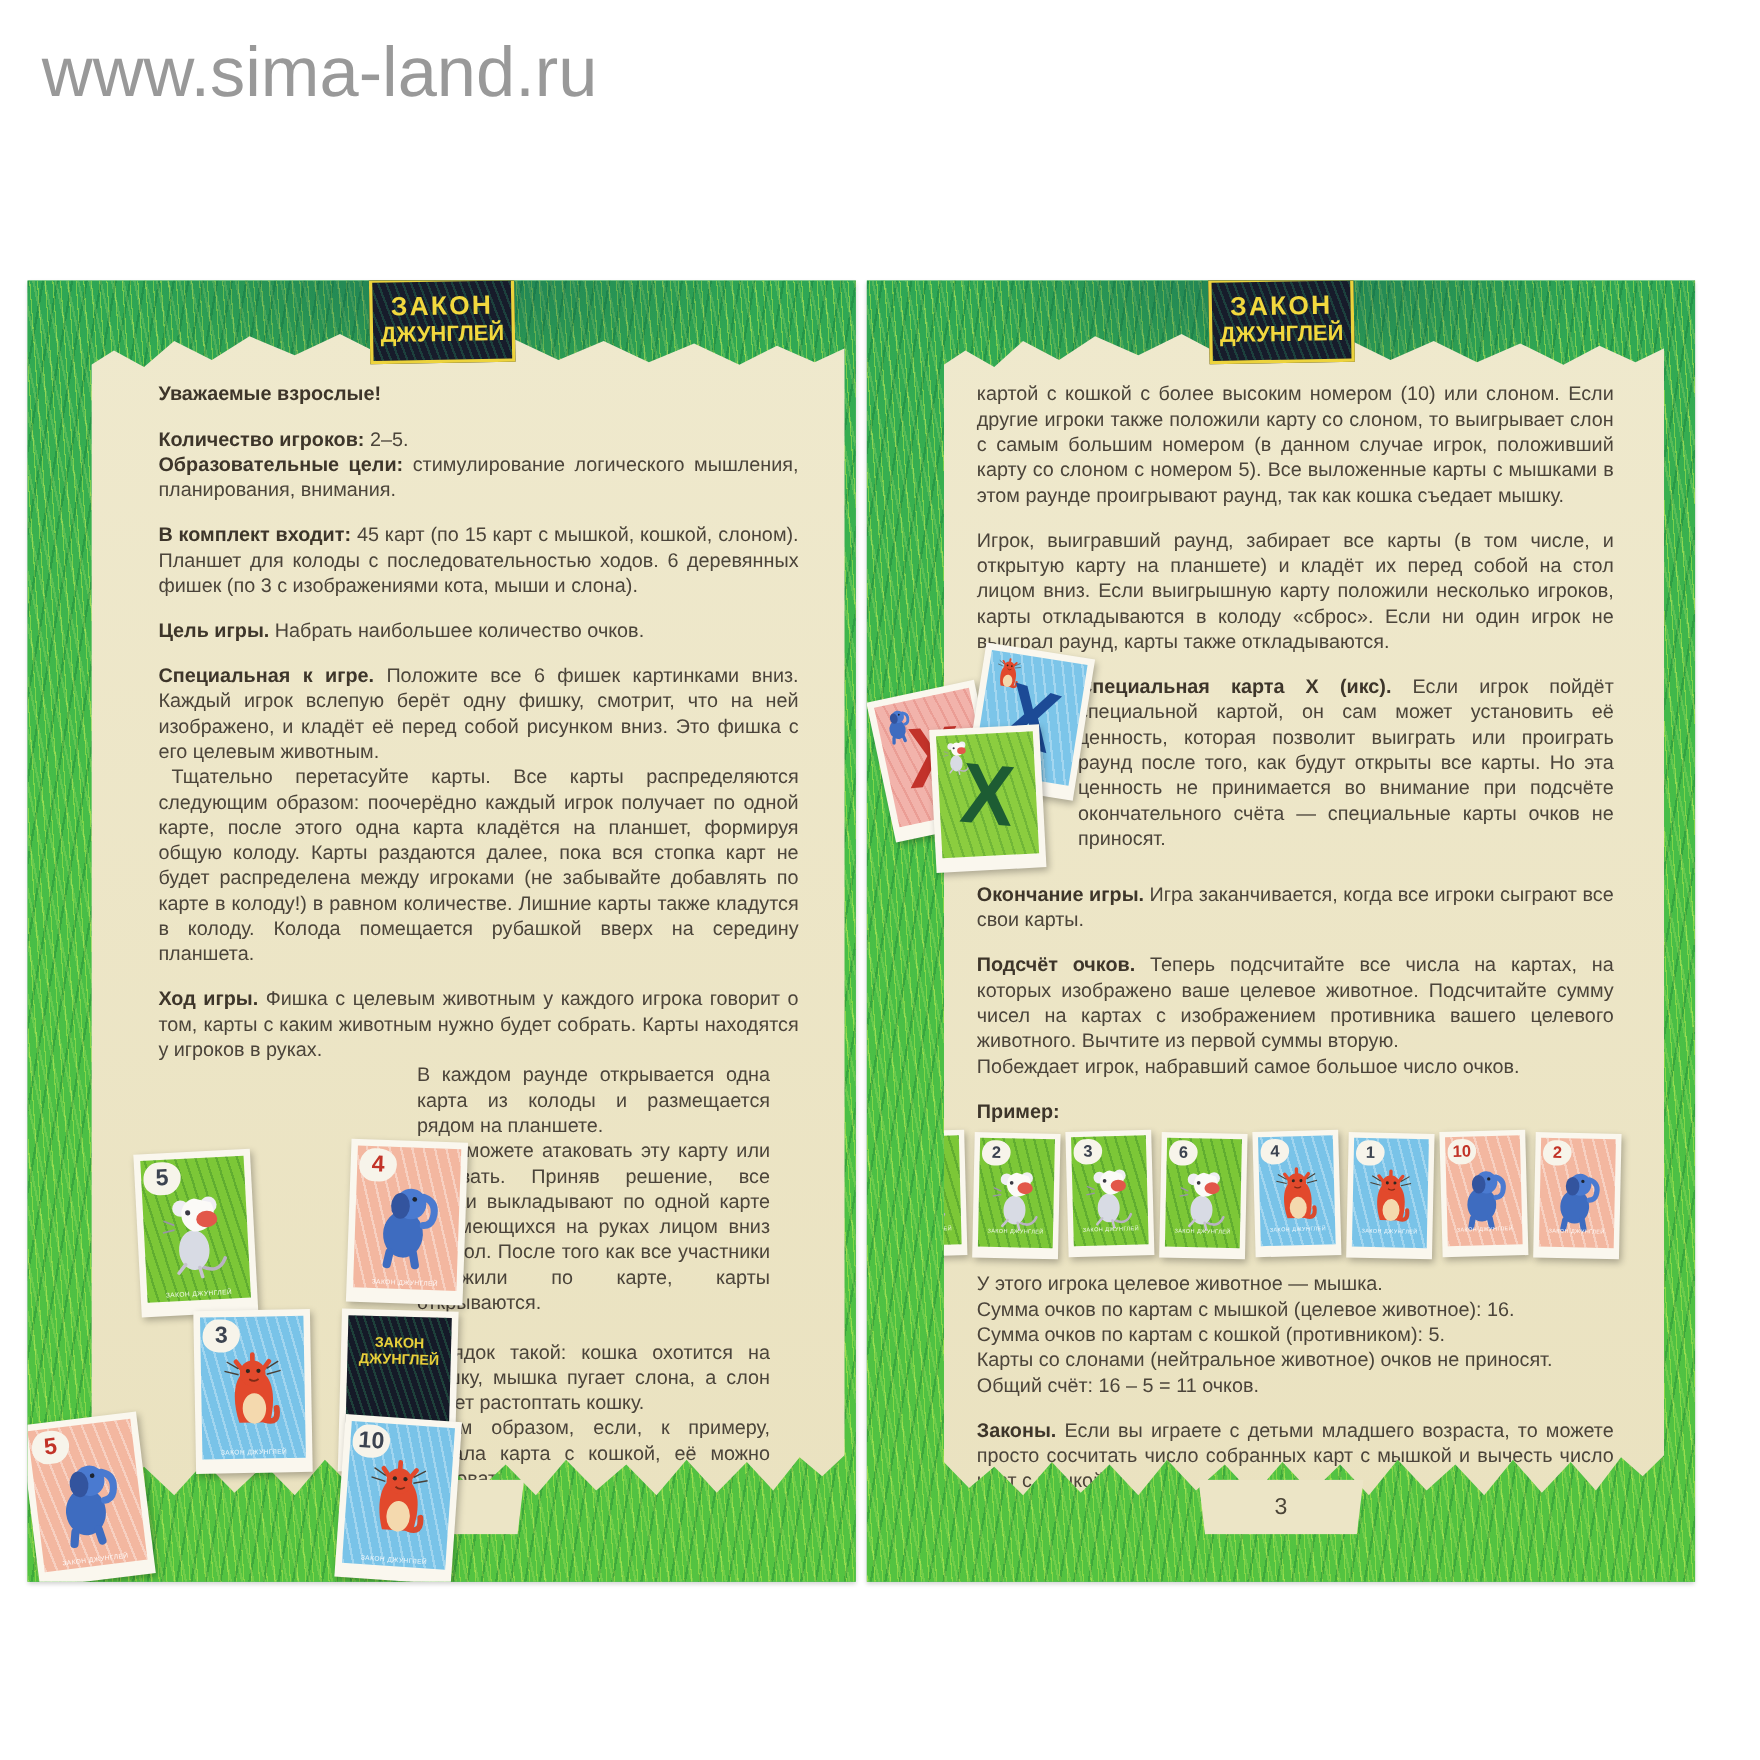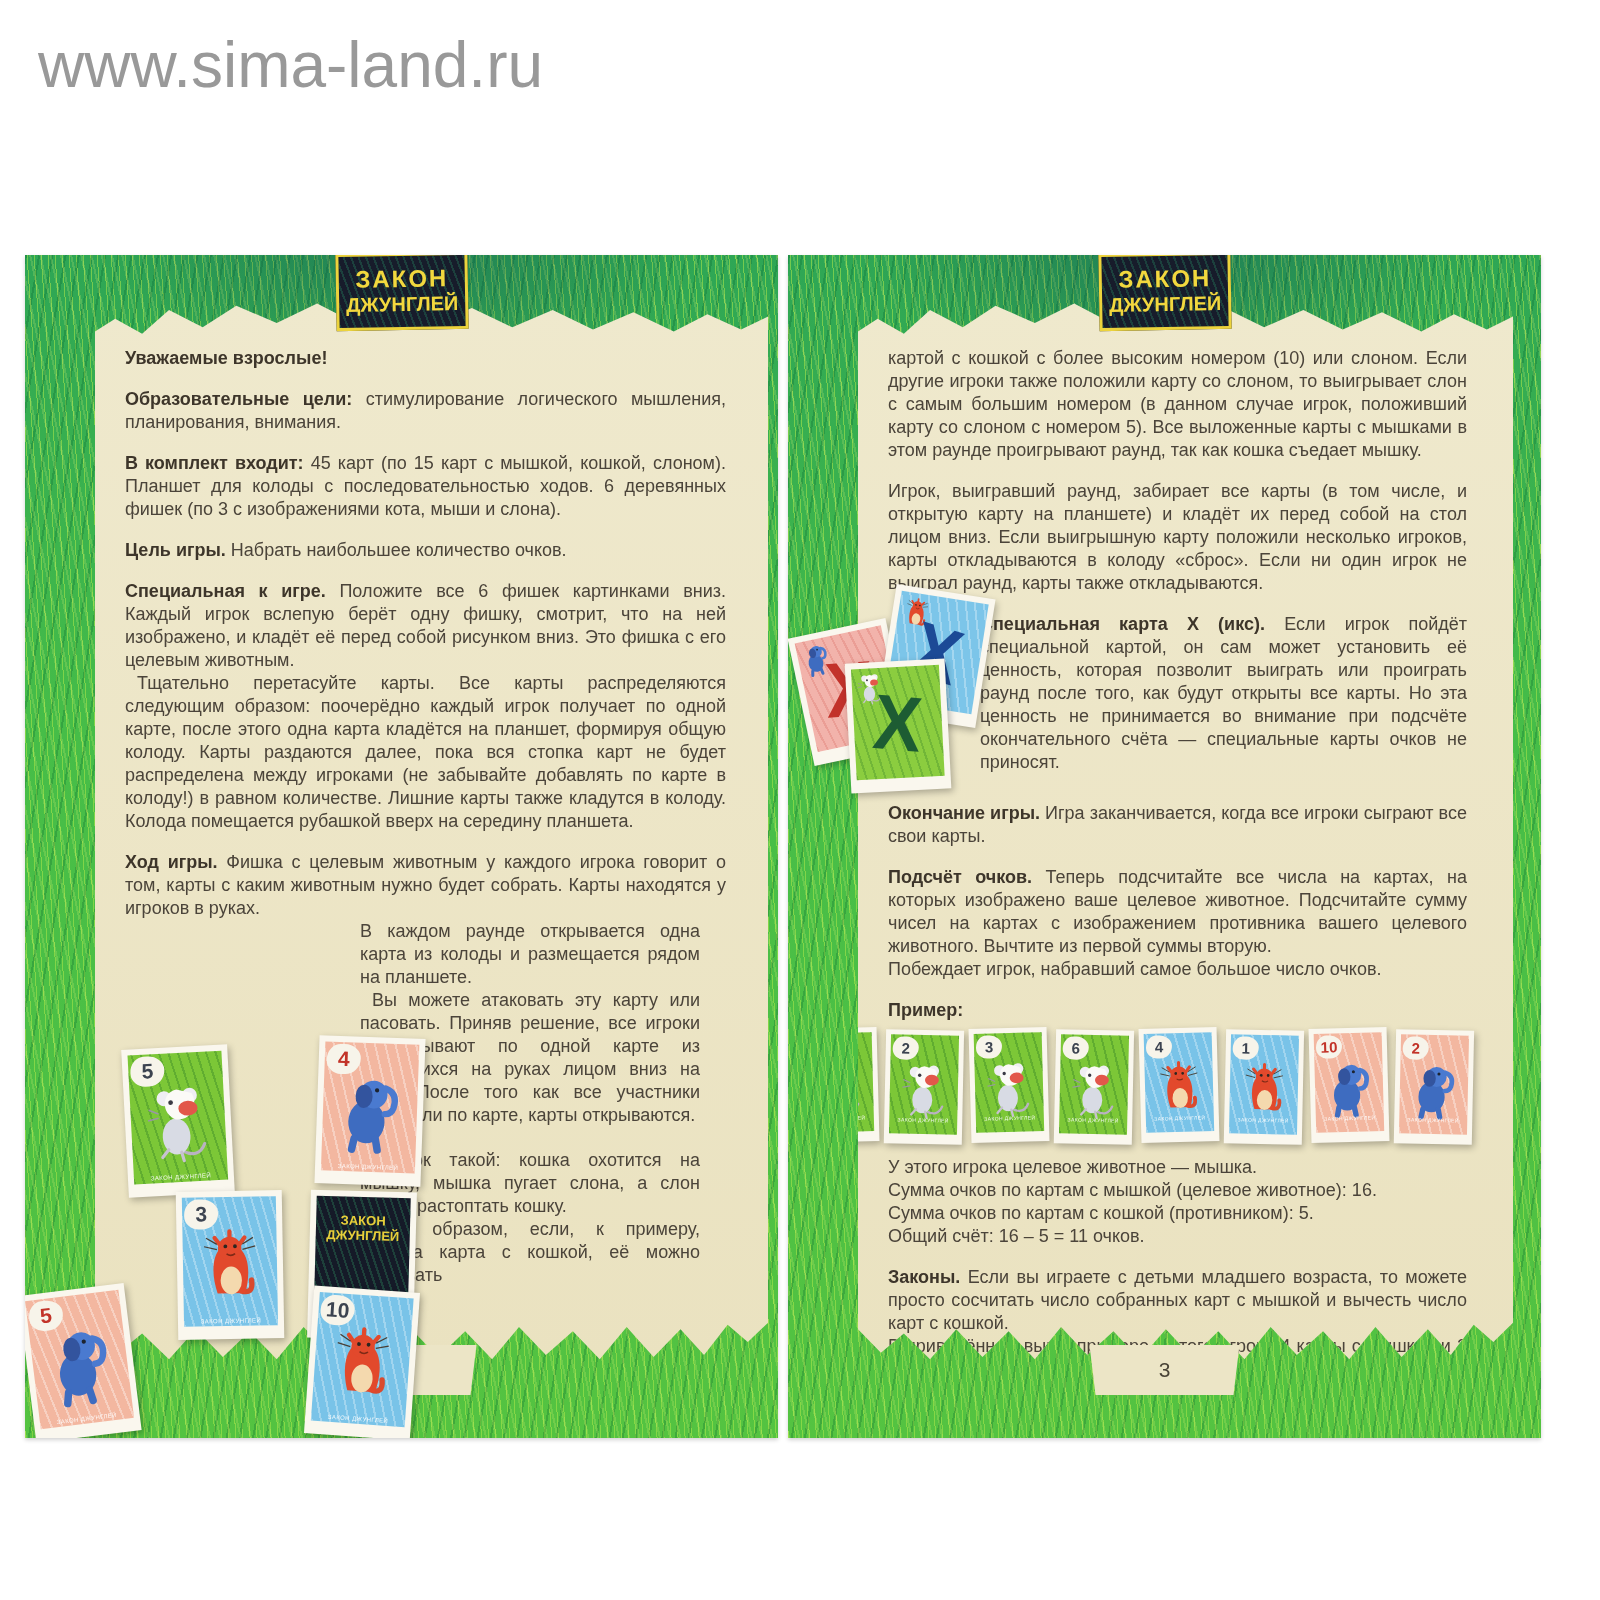--- a/index.html
+++ b/index.html
@@ -20,21 +20,21 @@
       repeating-linear-gradient(78deg,  rgba(255,255,120,.17) 0 2px, transparent 2px 10px),
       repeating-linear-gradient(100deg, rgba(0,90,40,.25)     0 2px, transparent 2px 13px),
       repeating-linear-gradient(86deg,  rgba(175,232,74,.55)  0 1px, transparent 1px 7px),
       linear-gradient(180deg, #2ea655, #46bd48 40%, #54c341);
   }
 
   
   .paper { position:absolute; top:40px; height:1075px; background:linear-gradient(180deg,#efe9cd,#eae2c0);
     clip-path: polygon(0% 3.4%, 3% 2.2%, 7% 3.6%, 11% 1.4%, 16% 3%, 21% 1%, 27% 2.6%, 33% 0.8%, 38% 2.4%, 44% 1%, 50% 2.8%, 56% 1.2%, 62% 3%, 68% 1.4%, 74% 3.2%, 80% 1.6%, 86% 3.4%, 91% 1.8%, 96% 3.2%, 100% 2%,
       100% 95.6%, 97% 97.4%, 94% 95.8%, 90.5% 98.6%, 87% 96.2%, 83% 98.8%, 79% 96%, 75% 99%, 71% 96.4%, 67% 98.6%, 63% 96%, 59% 99%, 55% 96.4%, 51% 98.8%, 47% 96.2%, 43% 99%, 39% 96.4%, 35% 98.6%, 31% 96%, 27% 99%, 23% 96.4%, 19% 98.8%, 15% 96.2%, 11% 99%, 7% 96.6%, 3.5% 98.4%, 0% 96.2%); }
-  .page.left  .paper { left:70px; right:10px; }
+  .page.left  .paper { left:58px; right:10px;padding-left:31px; }
   .page.right .paper { left:70px; right:28px; }
 
   .content { padding:52px 42px 0 30px; color:#4b443a; font-size:18px; line-height:23px; text-align:justify; }
   .page.right .content { padding-right:46px; }
   .content p { margin:0 0 18px; }
   .content .tight p { margin:0; }
   .content .block { margin:0 0 18px; }
   b.head { font-weight:bold; color:#3d352a; }
   .indent { margin-left:48px; }
   .ti { text-indent:12px; }
@@ -127,20 +127,21 @@
 </head>
 <body>
 
 <div class="watermark">www.sima-land.ru</div>
 
 <div class="page left">
   <div class="paper">
     <div class="content">
       <p><b class="head">Уважаемые взрослые!</b></p>
       <div class="block tight">
+        <p><b class="head">Количество игроков:</b> <span>2–5.</span></p>
         <p><b class="head">Образовательные цели:</b> <span>стимулирование логического мышления, планирования, внимания.</span></p>
       </div>
       <p><b class="head">В комплект входит:</b> <span>45 карт (по 15 карт с мышкой, кошкой, слоном). Планшет для колоды с последовательностью ходов. 6 деревянных фишек (по 3 с изображениями кота, мыши и слона).</span></p>
       <p class="indent"><b class="head">Цель игры.</b> <span>Набрать наибольшее количество очков.</span></p>
       <div class="block tight">
         <p><b class="head">Специальная к игре.</b> <span>Положите все 6 фишек картинками вниз. Каждый игрок вслепую берёт одну фишку, смотрит, что на ней изображено, и кладёт её перед собой рисунком вниз. Это фишка с его целевым животным.</span></p>
         <p class="ti">Тщательно перетасуйте карты. Все карты распределяются следующим образом: поочерёдно каждый игрок получает по одной карте, после этого одна карта кладётся на планшет, формируя общую колоду. Карты раздаются далее, пока вся стопка карт не будет распределена между игроками (не забывайте добавлять по карте в колоду!) в равном количестве. Лишние карты также кладутся в колоду. Колода помещается рубашкой вверх на середину планшета.</p>
       </div>
       <p style="margin-bottom:0"><b class="head">Ход игры.</b> <span>Фишка с целевым животным у каждого игрока говорит о том, карты с каким животным нужно будет собрать. Карты находятся у игроков в руках.</span></p>
       <div class="flowrow">
@@ -422,20 +423,21 @@
                 </svg>
               </span>
               <span class="cfoot">ЗАКОН ДЖУНГЛЕЙ</span>
             </div>
           </div>
         </div>
       <div class="block lines">
         <p>У этого игрока целевое животное — мышка.</p>
         <p>Сумма очков по картам с мышкой (целевое животное): 16.</p>
         <p>Сумма очков по картам с кошкой (противником): 5.</p>
+        <p>Карты со слонами (нейтральное животное) очков не приносят.</p>
         <p>Общий счёт: 16 – 5 = 11 очков.</p>
       </div>
       <div class="block tight">
         <p><b class="head">Законы.</b> <span>Если вы играете с детьми младшего возраста, то можете просто сосчитать число собранных карт с мышкой и вычесть число карт с кошкой.</span></p>
         <p>В приведённом выше примере у этого игрока 4 карты с мышкой и 2 карты с кошкой. Общий счёт:  4 – 2 = 2 очка.</p>
       </div>
     </div>
   </div>
   <div id="xCards">
       <div class="pcard x pink">

